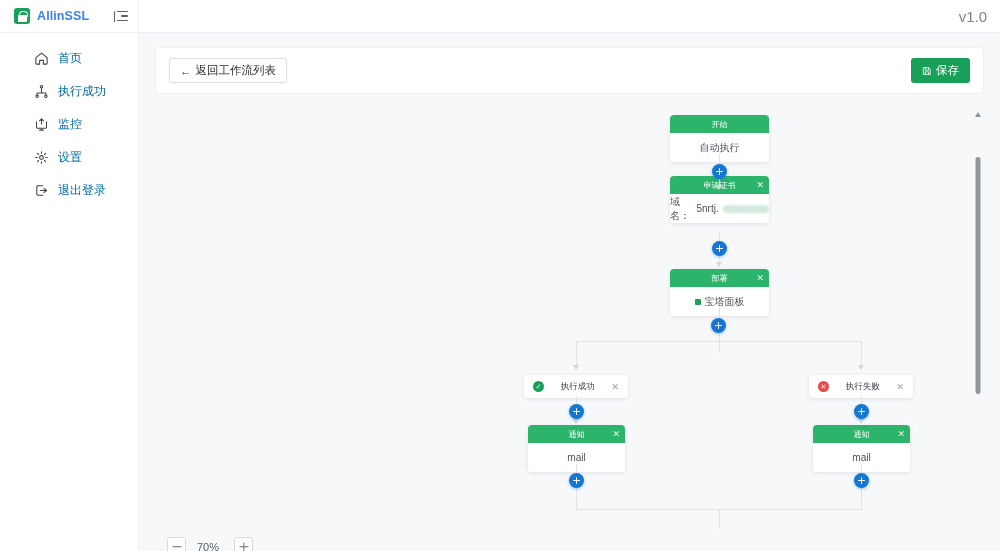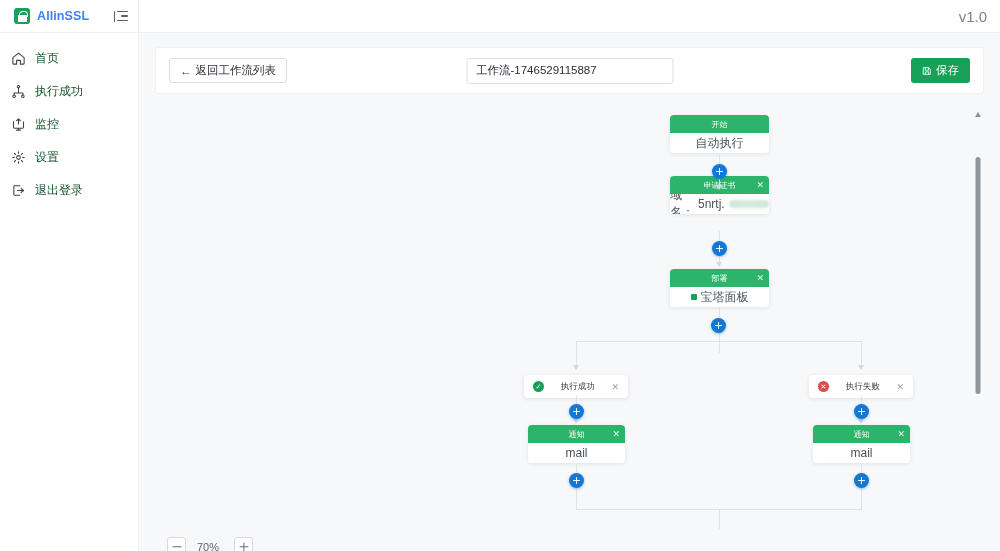--- a/index.html
+++ b/index.html
@@ -48,22 +48,22 @@
   .collapse-icon i:nth-child(1) { top: 2px;   width: 11px; }
   .collapse-icon i:nth-child(2) { top: 6.3px; width: 7px;  }
   .collapse-icon i:nth-child(3) { top: 10.6px;width: 11px; }
   .collapse-icon i:nth-child(4) {
     left: 0; top: 1.5px; width: 1.4px; height: 11px;
   }
 
   .nav { padding-top: 9px; }
   .nav-item {
     display: flex; align-items: center; gap: 9px;
-    height: 33px; padding: 0 10px 0 11px; cursor: pointer;
-    color: #14532d; font-size: 12px; user-select: none;
+    height: 33px; padding: 0 10px 0 34px; cursor: pointer;
+    color: #0369a1; font-size: 12px; user-select: none;
   }
   .nav-ico { width: 15px; height: 15px; flex: 0 0 15px; color: #3d434c; }
   .nav-ico svg { display: block; width: 15px; height: 15px; }
   .nav-label { white-space: nowrap; }
 
   
   .main { flex: 1; height: 551px; display: flex; flex-direction: column; background: #f7f8fa; }
   .topbar {
     height: 33px; background: #fff; border-bottom: 1px solid #eef0f3;
     display: flex; align-items: center; justify-content: flex-end;
@@ -119,22 +119,22 @@
     display: flex; align-items: center; justify-content: center;
     font-size: 8px; position: relative; padding: 0 8px;
   }
   .node-head.start { background: #2cb46a; }
   .node-close {
     position: absolute; right: 5px; top: 50%; transform: translateY(-50%);
     font-size: 9px; line-height: 1; cursor: pointer; color: #e9f7ef;
     font-family: "DejaVu Sans", sans-serif;
   }
   .node-body {
-    height: 20px; display: flex; align-items: center; justify-content: center;
-    gap: 4px; font-size: 12px; color: #4a525c; background: #fff;
+    height: 29px; display: flex; align-items: center; justify-content: center;
+    gap: 4px; font-size: 10px; color: #4a525c; background: #fff;
   }
   .deploy-dot {
     width: 6px; height: 6px; border-radius: 1px;
     background: #20a053; flex: 0 0 6px;
   }
   .blur-chip {
     display: inline-block; width: 62px; height: 8px;
     background: linear-gradient(90deg,#cfe9da,#d6ebe0,#cfe9da);
     border-radius: 4px; vertical-align: middle; filter: blur(1.2px);
   }
@@ -293,23 +293,20 @@
     </div>
 
     <div class="content">
 
       <div class="toolbar">
         <button class="btn-back">
           <span>←</span>
           <span>返回工作流列表</span>
         </button>
 
-        <div class="wf-name-wrap">
-          <input class="wf-name" type="text" value="工作流-1746529115887" placeholder="请输入工作流名称" style="">
-        </div>
 
         <button class="btn-save">
           <span class="save-ico">
             <svg viewBox="0 0 24 24" fill="none" stroke="#fff" stroke-width="2" stroke-linecap="round" stroke-linejoin="round">
               <path d="M4 4h12l4 4v12H4z"></path>
                 <path d="M8 4v6h8V4M8 20v-6h8v6"></path>
             </svg>
           </span>
           <span>保存</span>
         </button>

